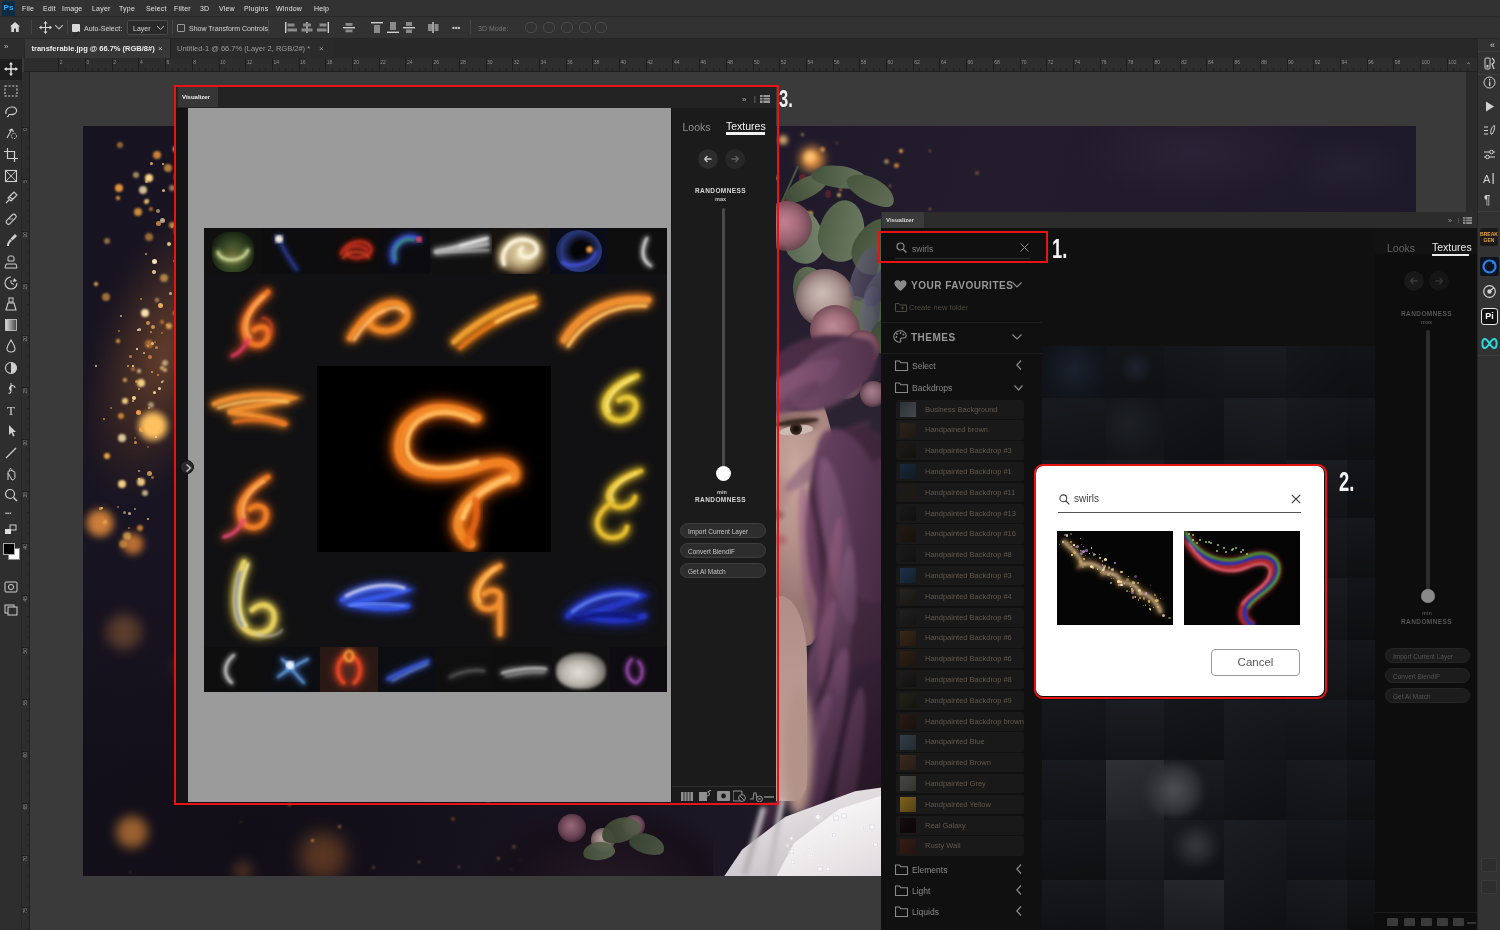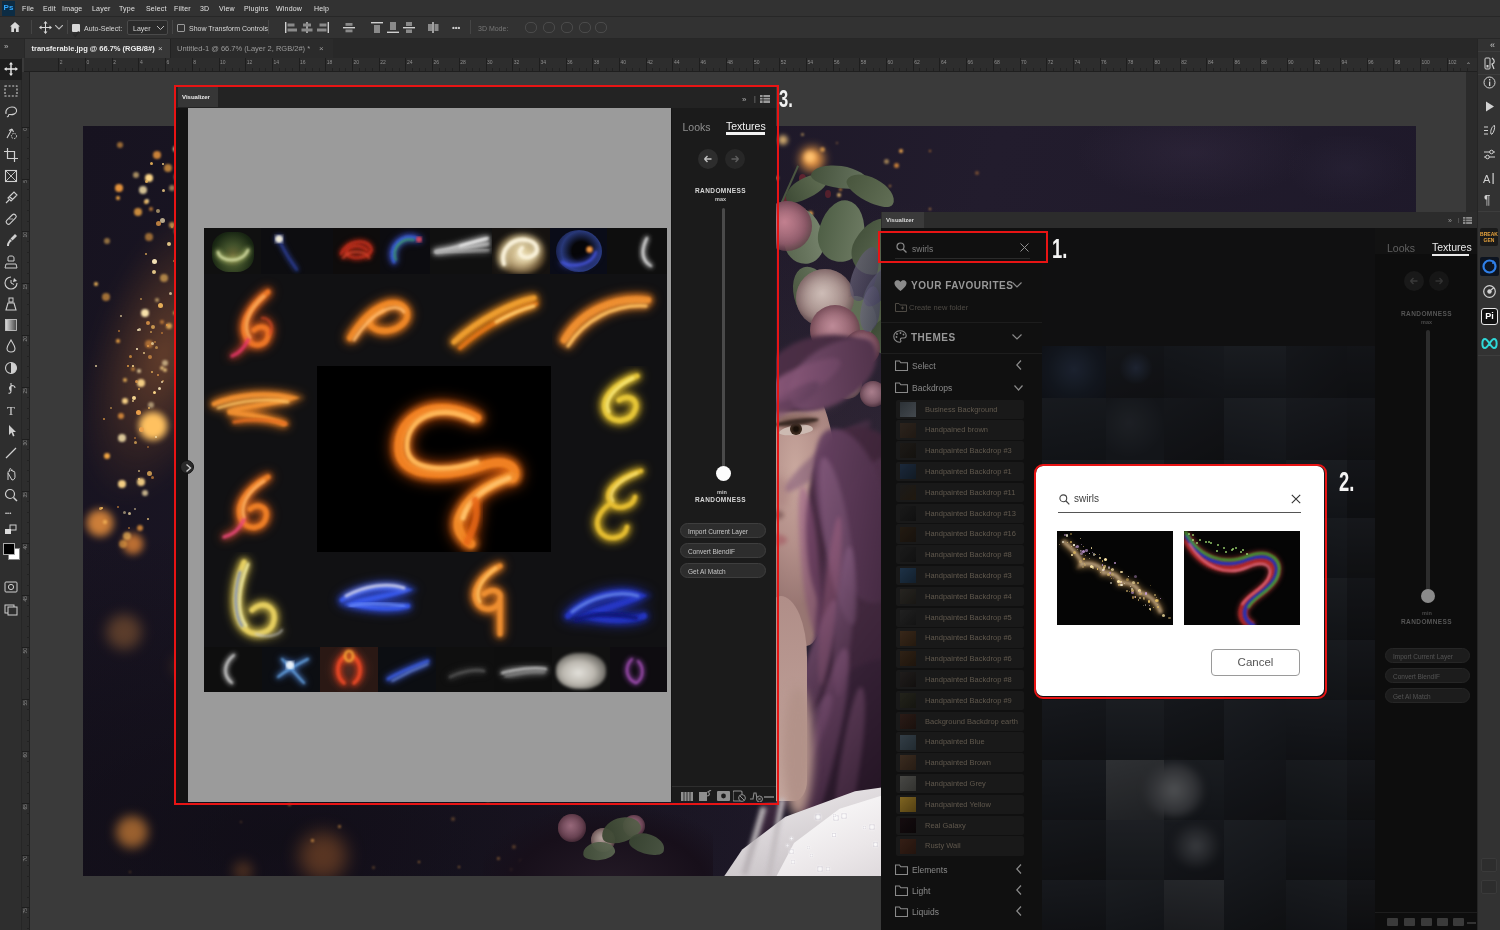--- a/index.html
+++ b/index.html
@@ -1479,21 +1479,21 @@
       <div class="ab" style="left:18.5px;top:439.3px;width:16px;height:15px;background:linear-gradient(135deg,#3e2c1c,#281b10);filter:blur(0.5px) brightness(0.75);"></div>
       <div style="position:absolute;left:44px;top:443.10000000000014px;font-size:7.5px;color:#60584d;font-weight:400;white-space:nowrap;line-height:1;">Handpainted Backdrop #6</div>
       <div class="ab" style="left:14.5px;top:457.9px;width:128.5px;height:19.3px;background:#191919;border-radius:2px;"></div>
       <div class="ab" style="left:18.5px;top:460.1px;width:16px;height:15px;background:linear-gradient(135deg,#2a2624,#181514);filter:blur(0.5px) brightness(0.75);"></div>
       <div style="position:absolute;left:44px;top:463.90000000000015px;font-size:7.5px;color:#60584d;font-weight:400;white-space:nowrap;line-height:1;">Handpainted Backdrop #8</div>
       <div class="ab" style="left:14.5px;top:478.7px;width:128.5px;height:19.3px;background:#191919;border-radius:2px;"></div>
       <div class="ab" style="left:18.5px;top:480.9px;width:16px;height:15px;background:linear-gradient(135deg,#2e2e24,#1c1c15);filter:blur(0.5px) brightness(0.75);"></div>
       <div style="position:absolute;left:44px;top:484.70000000000016px;font-size:7.5px;color:#60584d;font-weight:400;white-space:nowrap;line-height:1;">Handpainted Backdrop #9</div>
       <div class="ab" style="left:14.5px;top:499.5px;width:128.5px;height:19.3px;background:#191919;border-radius:2px;"></div>
       <div class="ab" style="left:18.5px;top:501.7px;width:16px;height:15px;background:linear-gradient(135deg,#38241e,#221511);filter:blur(0.5px) brightness(0.75);"></div>
-      <div style="position:absolute;left:44px;top:505.50000000000017px;font-size:7.5px;color:#60584d;font-weight:400;white-space:nowrap;line-height:1;">Background Backdrop earth</div>
+      <div style="position:absolute;left:44px;top:505.50000000000017px;font-size:7.5px;color:#60584d;font-weight:400;white-space:nowrap;line-height:1;">Handpainted Backdrop brown</div>
       <div class="ab" style="left:14.5px;top:520.3px;width:128.5px;height:19.3px;background:#191919;border-radius:2px;"></div>
       <div class="ab" style="left:18.5px;top:522.5px;width:16px;height:15px;background:linear-gradient(135deg,#44525e,#2c3840);filter:blur(0.5px) brightness(0.75);"></div>
       <div style="position:absolute;left:44px;top:526.3000000000002px;font-size:7.5px;color:#60584d;font-weight:400;white-space:nowrap;line-height:1;">Handpainted Blue</div>
       <div class="ab" style="left:14.5px;top:541.1px;width:128.5px;height:19.3px;background:#191919;border-radius:2px;"></div>
       <div class="ab" style="left:18.5px;top:543.3px;width:16px;height:15px;background:linear-gradient(135deg,#4e3a2a,#33251a);filter:blur(0.5px) brightness(0.75);"></div>
       <div style="position:absolute;left:44px;top:547.1000000000001px;font-size:7.5px;color:#60584d;font-weight:400;white-space:nowrap;line-height:1;">Handpainted Brown</div>
       <div class="ab" style="left:14.5px;top:561.9px;width:128.5px;height:19.3px;background:#191919;border-radius:2px;"></div>
       <div class="ab" style="left:18.5px;top:564.1px;width:16px;height:15px;background:linear-gradient(135deg,#60605c,#42423e);filter:blur(0.5px) brightness(0.75);"></div>
       <div style="position:absolute;left:44px;top:567.9000000000001px;font-size:7.5px;color:#60584d;font-weight:400;white-space:nowrap;line-height:1;">Handpainted Grey</div>
       <div class="ab" style="left:14.5px;top:582.7px;width:128.5px;height:19.3px;background:#191919;border-radius:2px;"></div>

